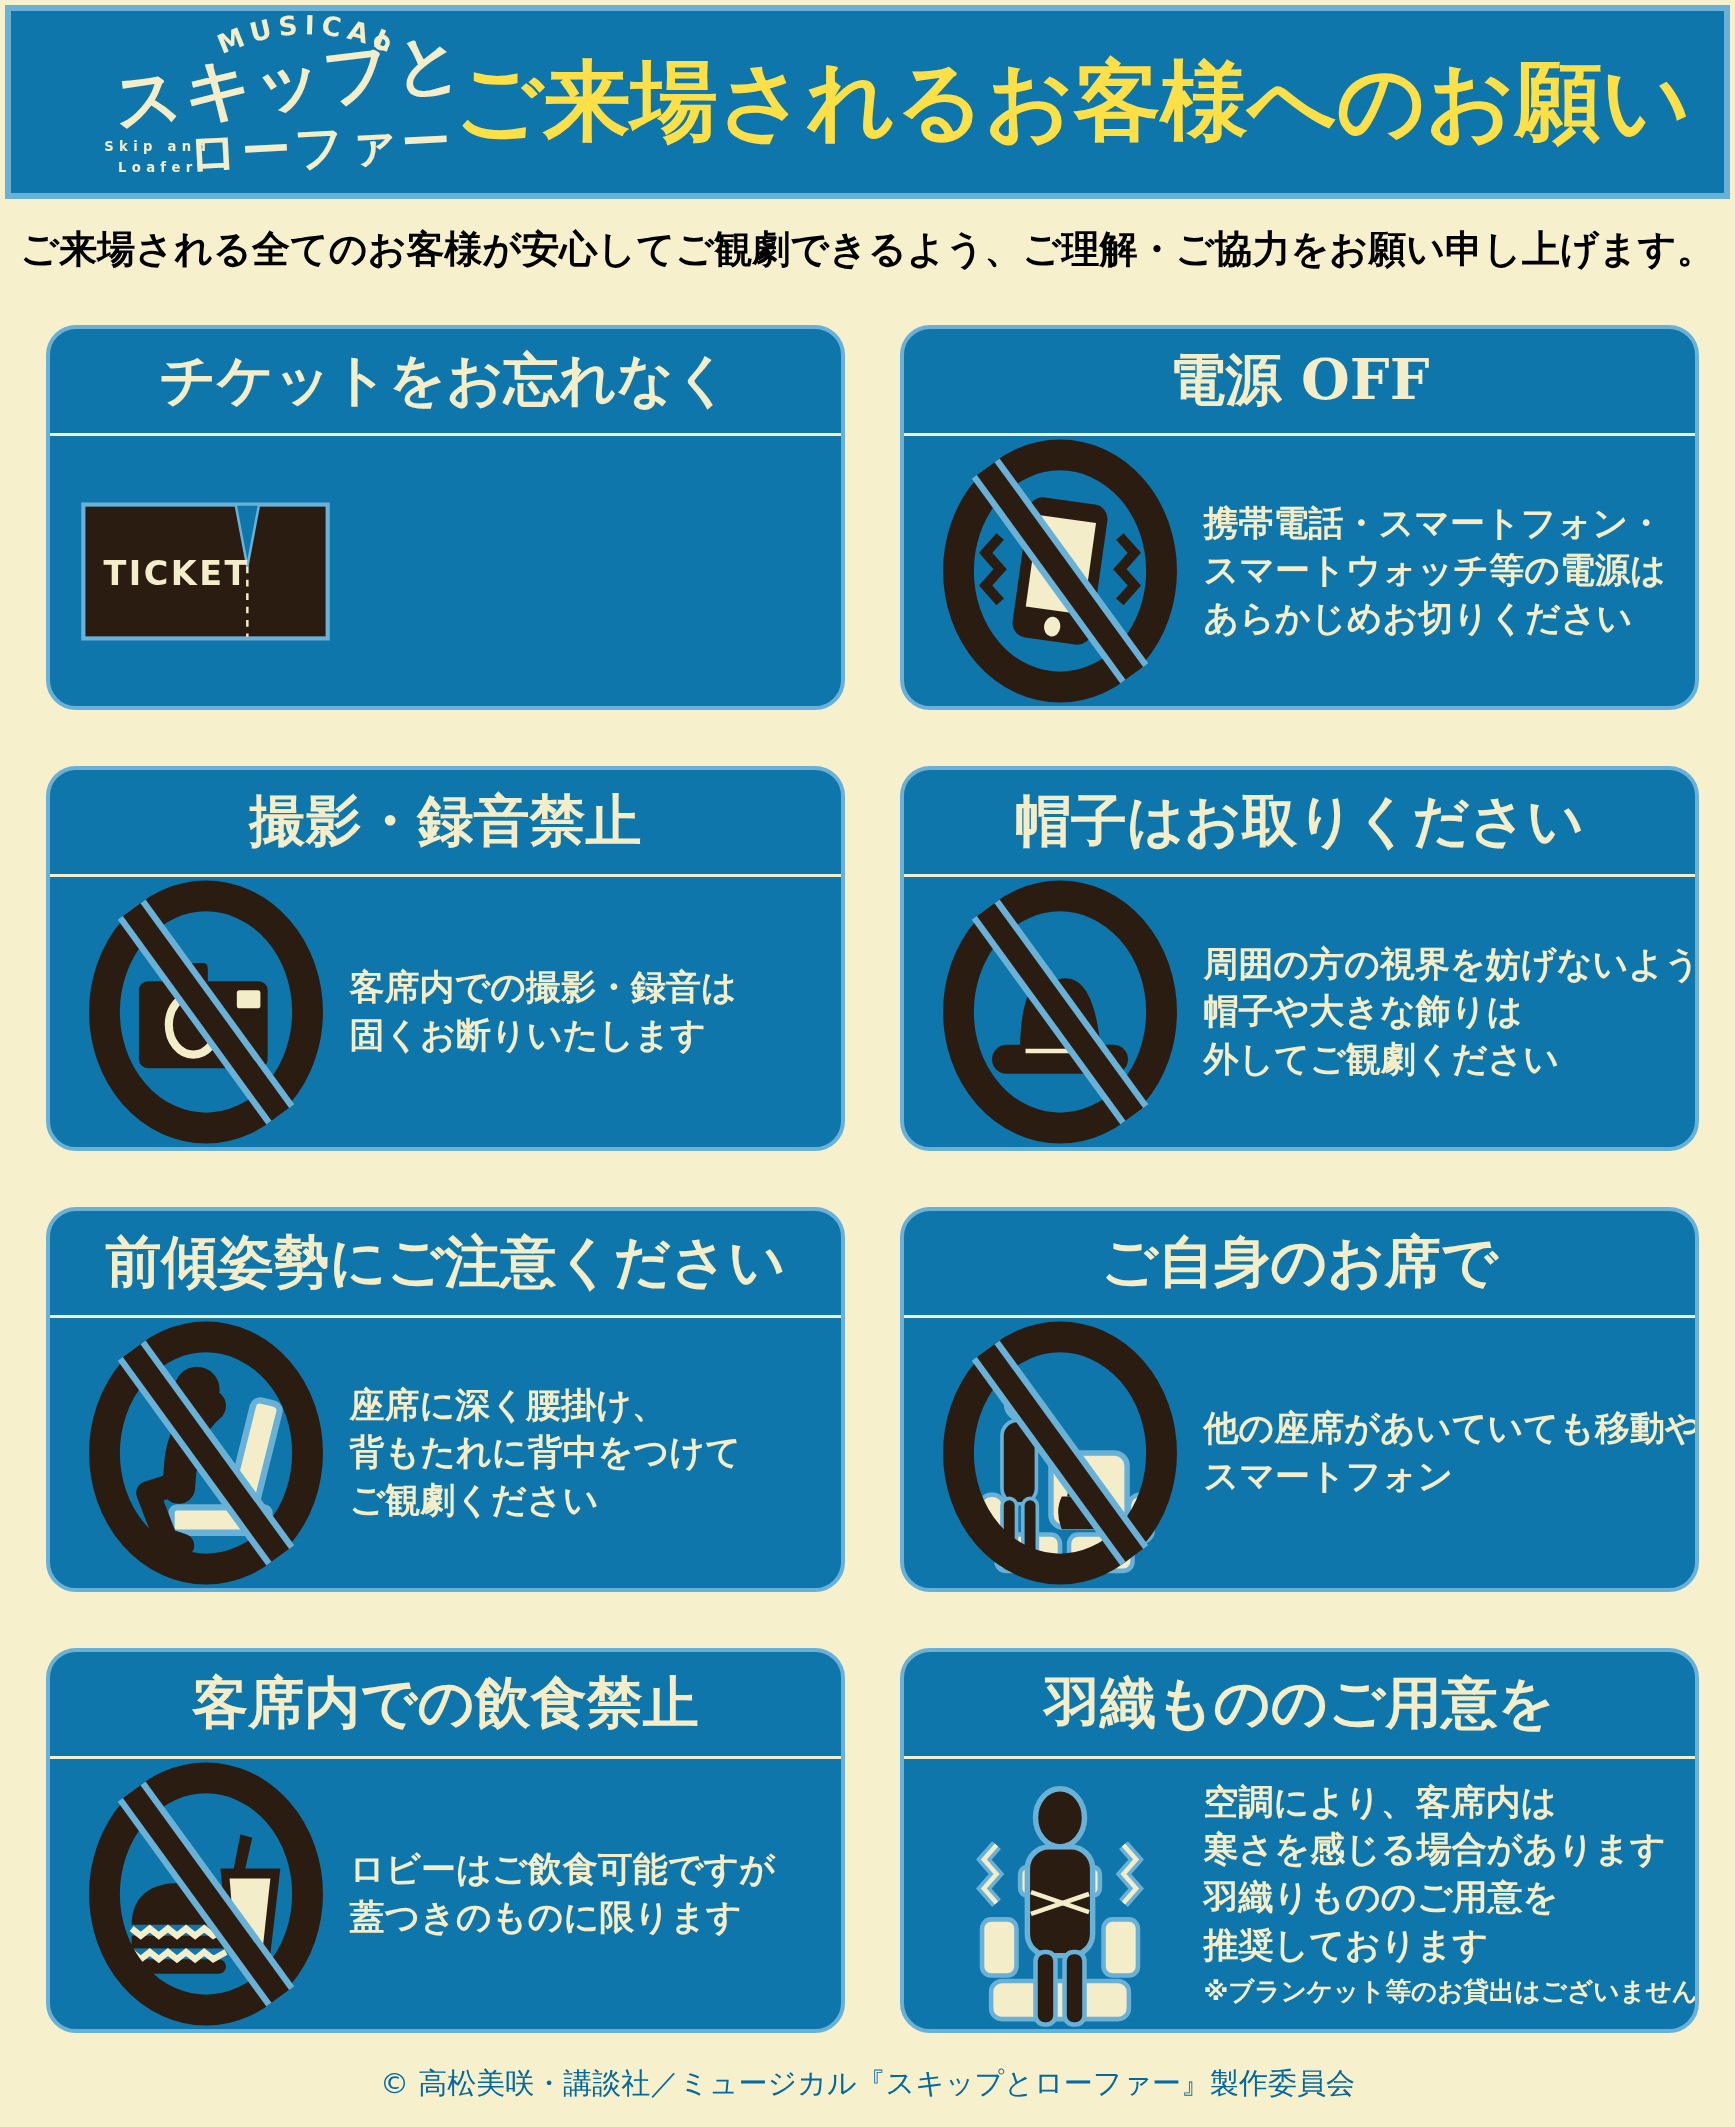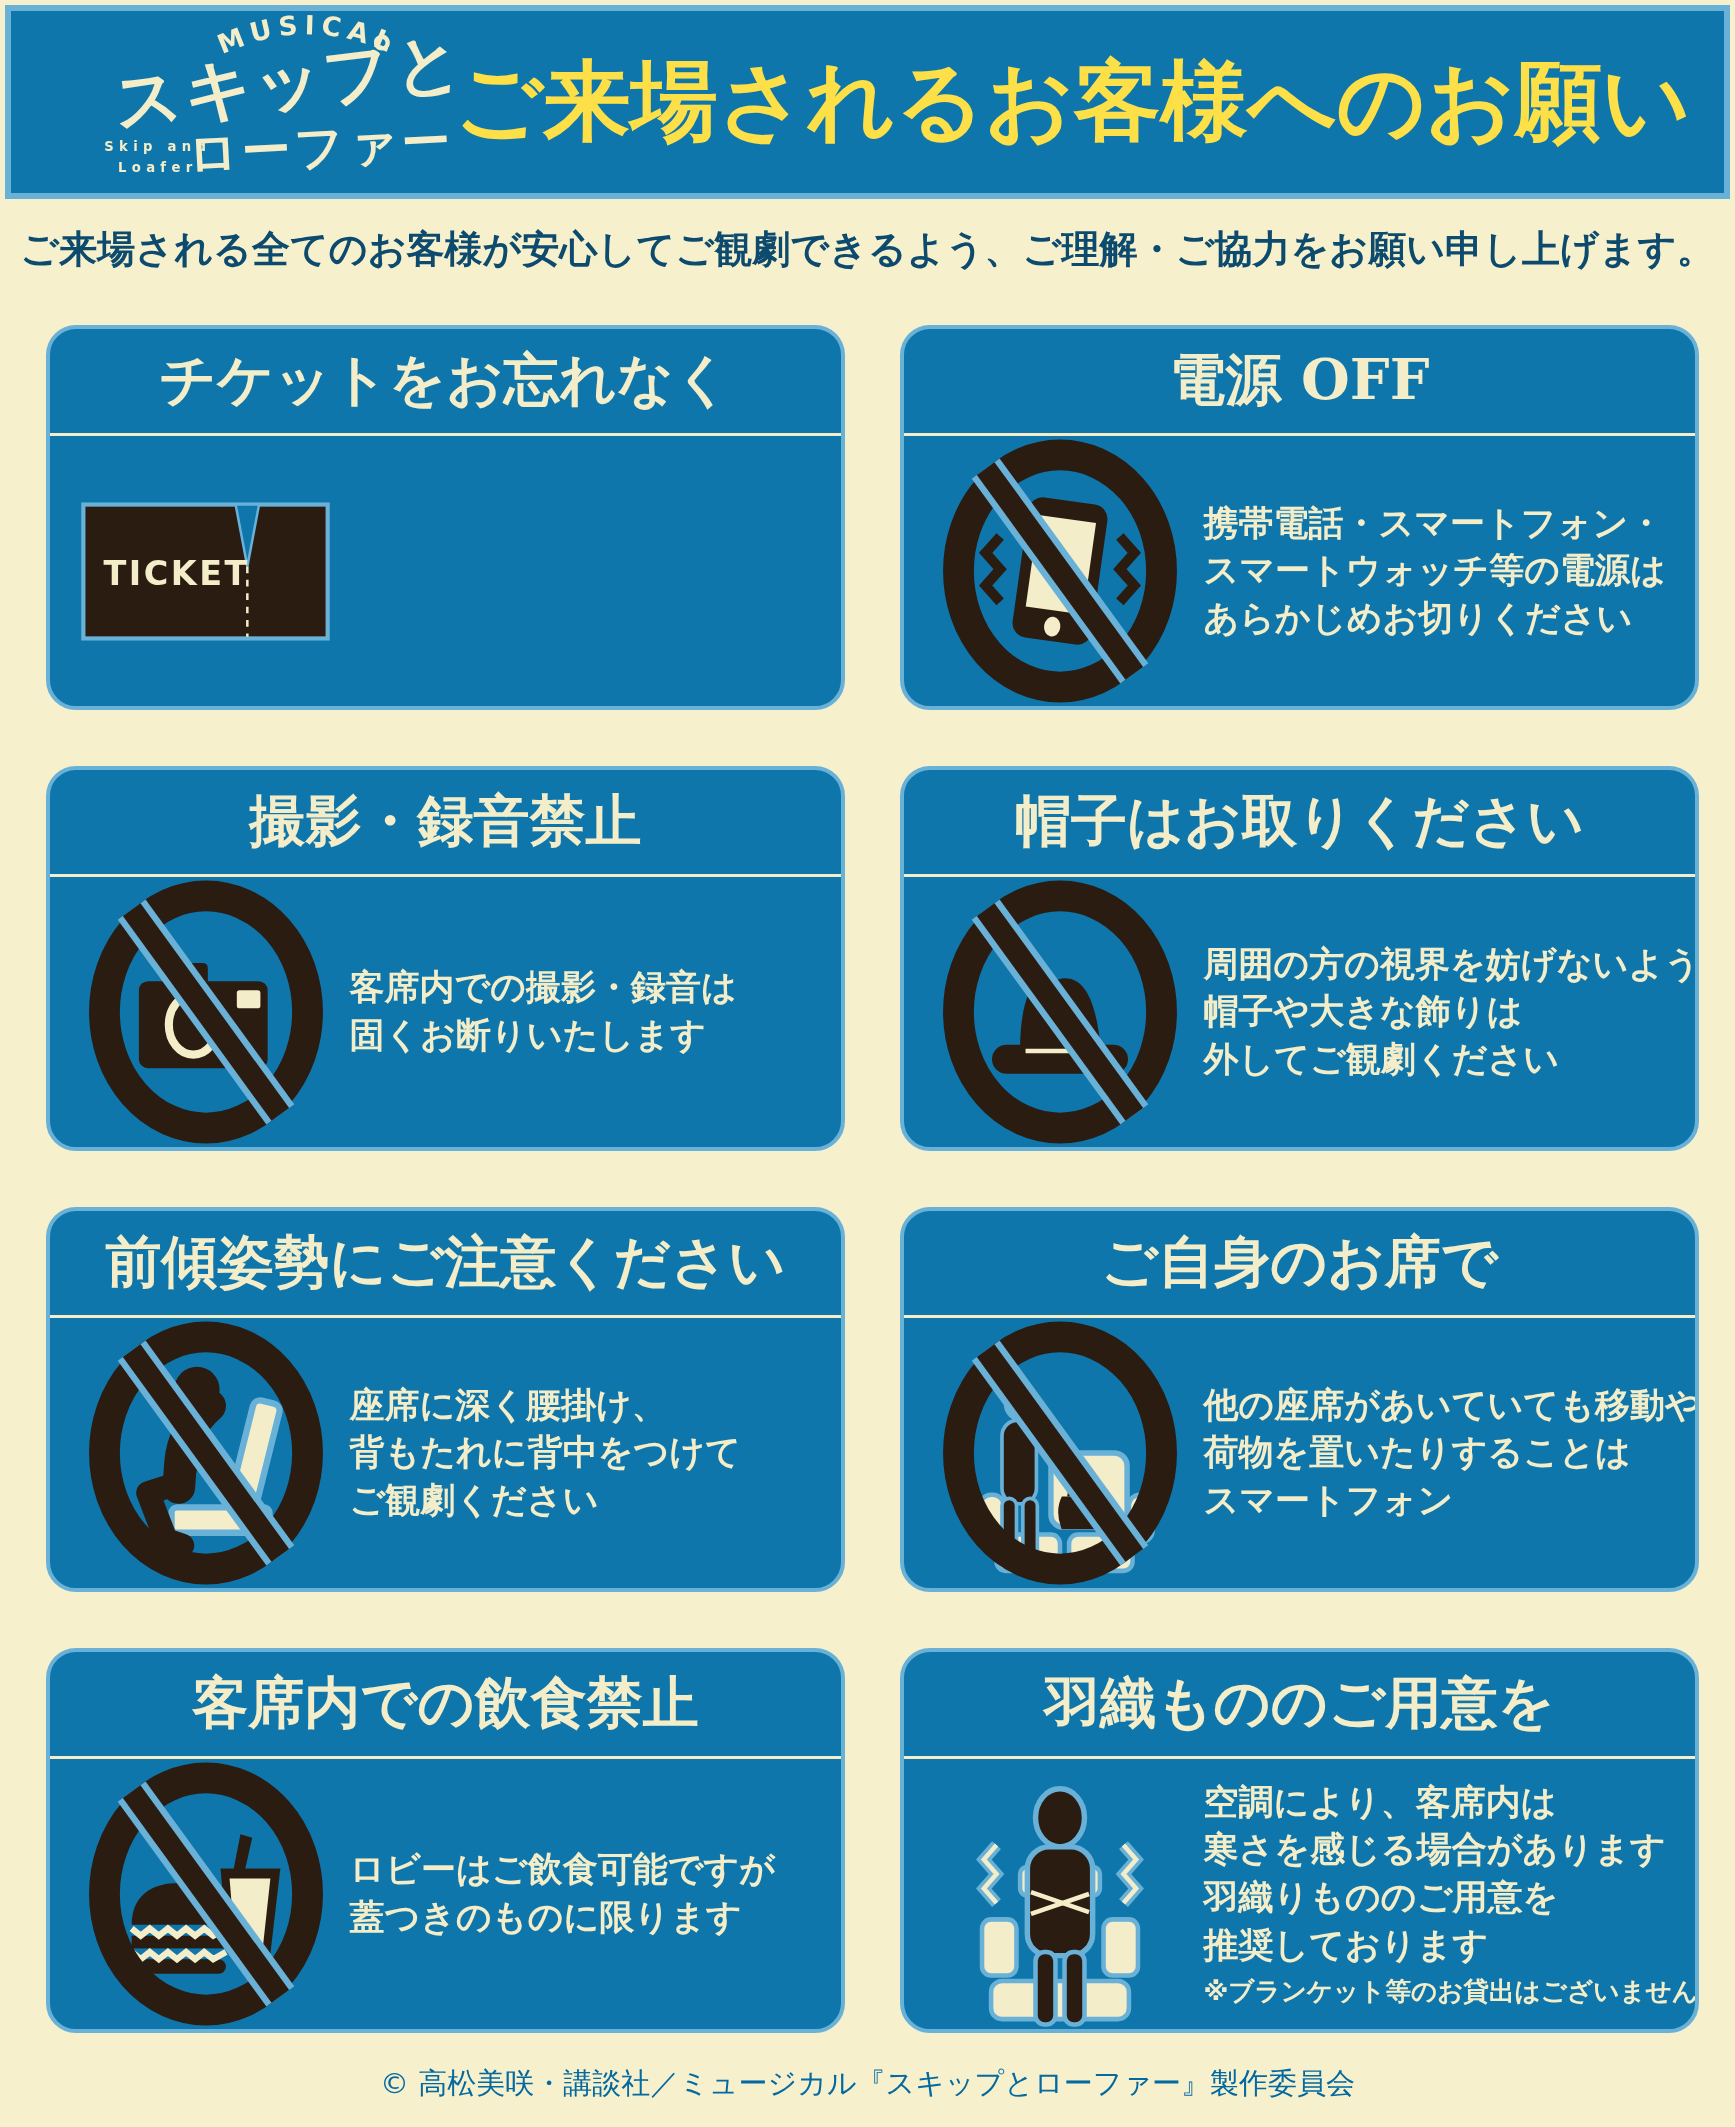--- a/index.html
+++ b/index.html
@@ -25,21 +25,21 @@
     font-weight:bold; letter-spacing:5.3px; line-height:1.6; text-align:center;}
   .main-title{
     position:absolute; left:423px; right:13.2px; top:0; height:100%; margin:0;
     display:flex; align-items:center; justify-content:center;
     color:#fde047; font-size:87px; font-weight:bold; white-space:nowrap;
     font-family:"DejaVu Serif","Liberation Serif",serif;
   }
   
   .intro{
     position:absolute; top:224px; left:0; width:100%; margin:0;
-    text-align:center; color:#0c4a6e; font-size:38px; font-weight:bold; white-space:nowrap;
+    text-align:center; color:#000000; font-size:38px; font-weight:bold; white-space:nowrap;
   }
   
   .grid{
     position:absolute; left:46px; top:325px; width:1653px;
     display:grid; grid-template-columns:799px 799px; column-gap:55px; row-gap:56px;
   }
   .card{
     position:relative; height:385px; box-sizing:border-box;
     background:#0e76aa; border:4.4px solid #6ab1d8; border-radius:30px; overflow:hidden;
   }
@@ -222,21 +222,20 @@
             <path d="M132,198 L178,198 Q186,220 180,234 L132,234 Q124,214 132,198 Z" fill="#2b1c12"></path>
             <circle cx="88" cy="96" r="18" fill="#2b1c12" stroke="#6ab1d8" stroke-width="4"></circle>
             <rect x="66" y="114" width="38" height="92" rx="17" fill="#2b1c12" stroke="#6ab1d8" stroke-width="4"></rect>
             <rect x="66" y="200" width="16" height="74" rx="8" fill="#2b1c12" stroke="#6ab1d8" stroke-width="4"></rect>
             <rect x="89" y="200" width="16" height="74" rx="8" fill="#2b1c12" stroke="#6ab1d8" stroke-width="4"></rect>
             <use href="#ban"></use>
           </svg>
         </div>
         <div class="card-text">
           <div>他の座席があいていても移動や</div>
-          <div>荷物を置いたりすることは</div>
           <div>スマートフォン</div>
         </div>
       </div>
     </section>
 
     <section class="card">
       <div class="card-title">客席内での飲食禁止</div>
       <div class="card-divider"></div>
       <div class="card-body">
         <div class="icon-box">

